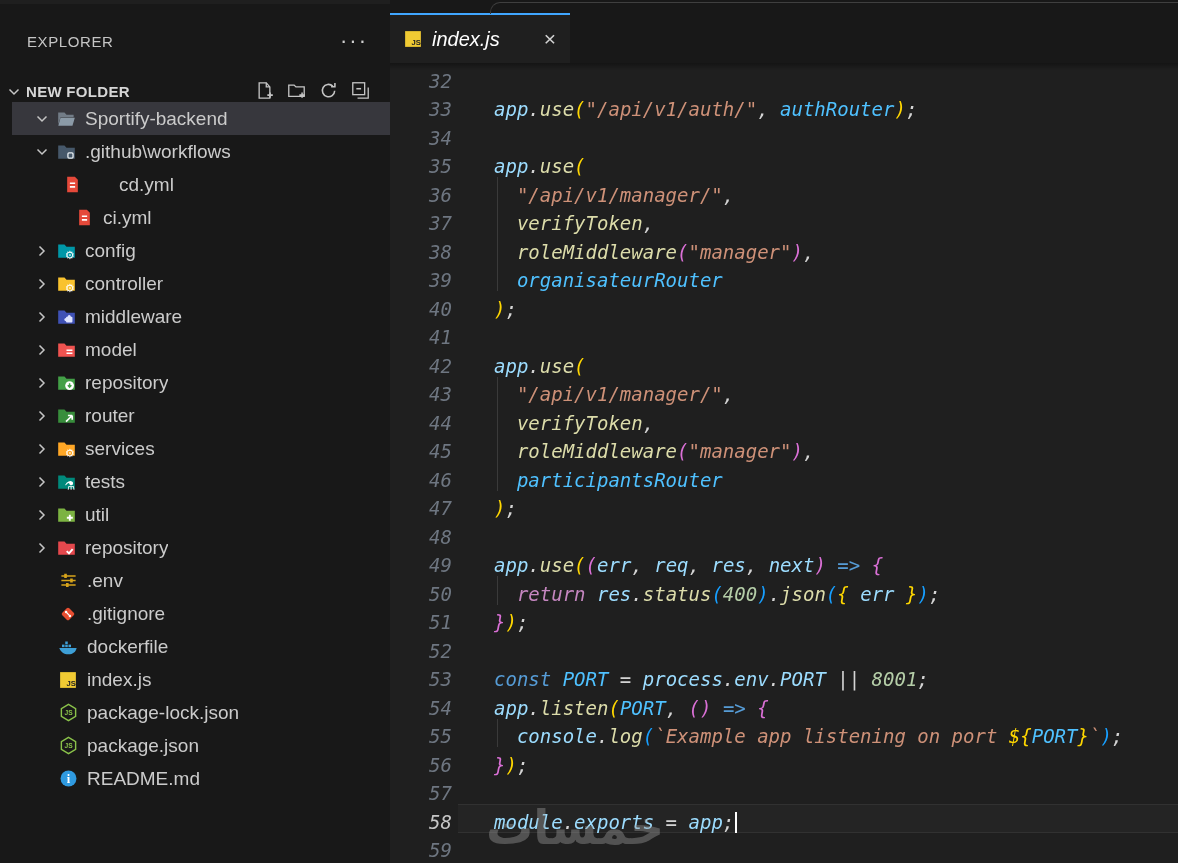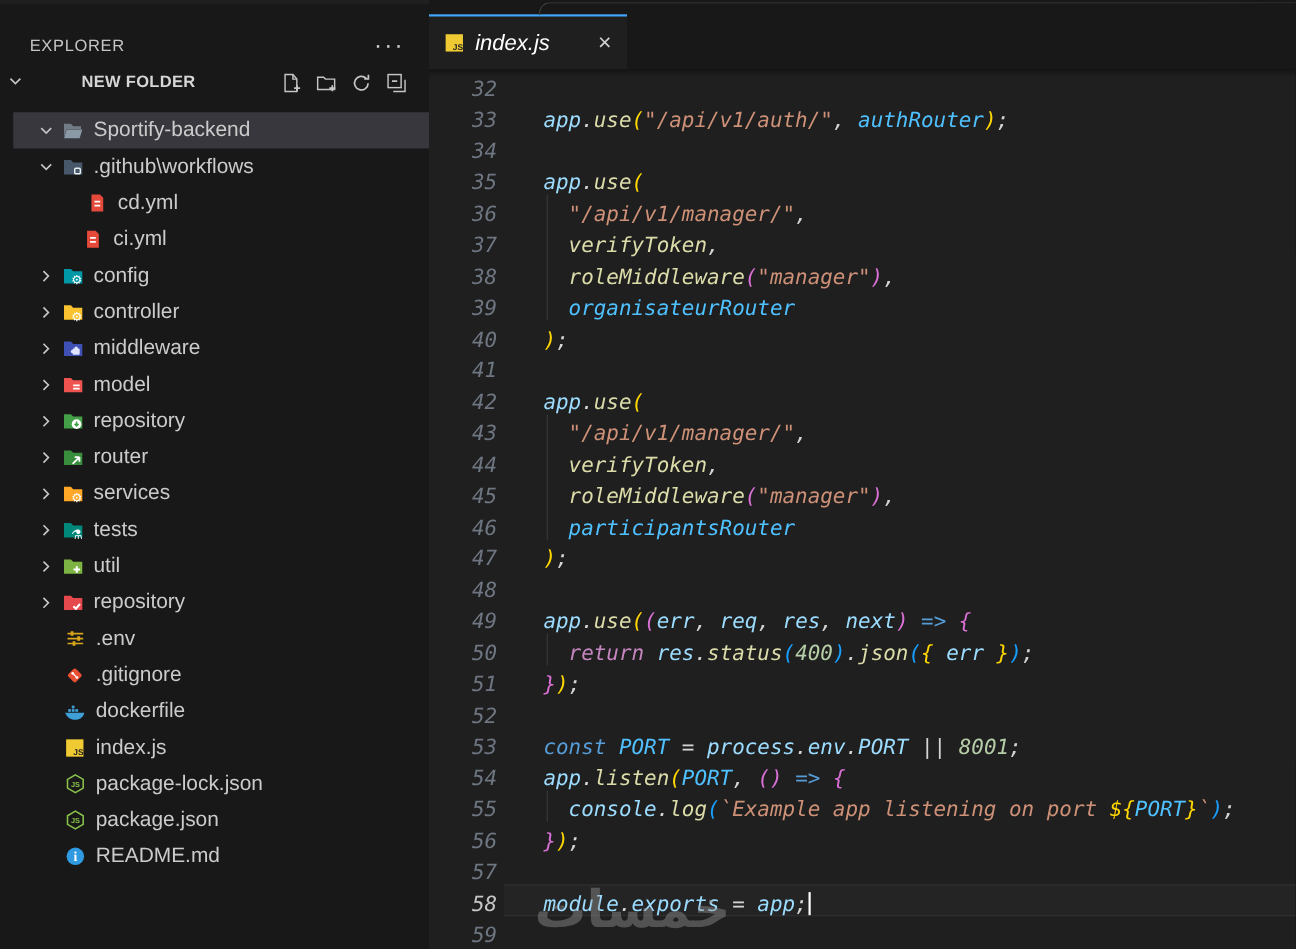--- a/index.html
+++ b/index.html
@@ -3,21 +3,21 @@
 <meta charset="utf-8">
 <style>
   html,body{margin:0;padding:0;background:#111;}
   .app{position:relative;width:1178px;height:863px;overflow:hidden;background:var(--editor-bg,#1f1f1f);font-family:"Liberation Sans",sans-serif;}
 
   
   .sidebar{position:absolute;left:0;top:4px;width:390px;height:863px;background:var(--sidebar-bg,#181818);color:var(--text,#ccc);}
   .explorer-header{display:flex;align-items:center;height:34px;padding:20px 22px 0 27px;}
   .explorer-title{font-size:15px;color:#c5c5c5;letter-spacing:.6px;}
   .more{margin-left:auto;font-size:22px;line-height:10px;color:#d0d0d0;letter-spacing:2px;cursor:pointer;}
-  .section-header{display:flex;align-items:flex-start;height:34px;margin-top:8px;padding-left:6px;gap:48px;}
+  .section-header{display:flex;align-items:flex-end;height:34px;margin-top:8px;padding-left:6px;}
   .section-header .chev{width:16px;height:16px;display:inline-flex;}
   .section-label{font-weight:bold;font-size:15px;margin-left:4px;letter-spacing:.3px;color:#d6d6d6;}
   .section-actions{margin-left:auto;display:flex;gap:13px;padding-right:20px;}
   .section-actions span{width:19px;height:19px;display:inline-flex;cursor:pointer;}
   .tree{margin-top:2px;}
   .trow{display:flex;align-items:center;height:33px;font-size:19px;color:#cbcbcb;cursor:pointer;white-space:nowrap;}
   .trow.sel{background:var(--selected-bg,#37373d);margin-left:12px;}
   .tchev{width:16px;height:16px;display:inline-flex;flex-shrink:0;margin-right:6px;}
   .ticon{width:20px;height:20px;display:inline-flex;align-items:center;justify-content:center;flex-shrink:0;margin-right:9px;}
   .tlabel{overflow:hidden;text-overflow:ellipsis;}
@@ -116,21 +116,21 @@
             </svg>
           </span>
           <span class="ticon">
             <svg viewBox="0 0 16 16" width="19" height="19">
               <path d="M1 3h5.3l1.7 1.8H15v9.2H1z" fill="#46586a"></path>
               <rect x="9.2" y="9.2" width="4.3" height="4.3" rx="0.9" fill="none" stroke="#e8eef2" stroke-width="1.1"></rect>
             </svg>
           </span>
           <span class="tlabel">.github\workflows</span>
         </div>
-        <div class="trow" style="padding-left: 78px;">
+        <div class="trow" style="padding-left: 62px; gap: 28px;">
           <span class="ticon">
             <svg viewBox="0 0 16 16" width="19" height="19">
               <path d="M3.5 1.5h6.5l2.5 2.5v10.5H3.5z" fill="#e5493a"></path>
               <g stroke="#fff" stroke-width="1.3">
                 <path d="M5.8 7h4.4M5.8 10h4.4"></path>
               </g>
             </svg>
           </span>
           <span class="tlabel">cd.yml</span>
         </div>

